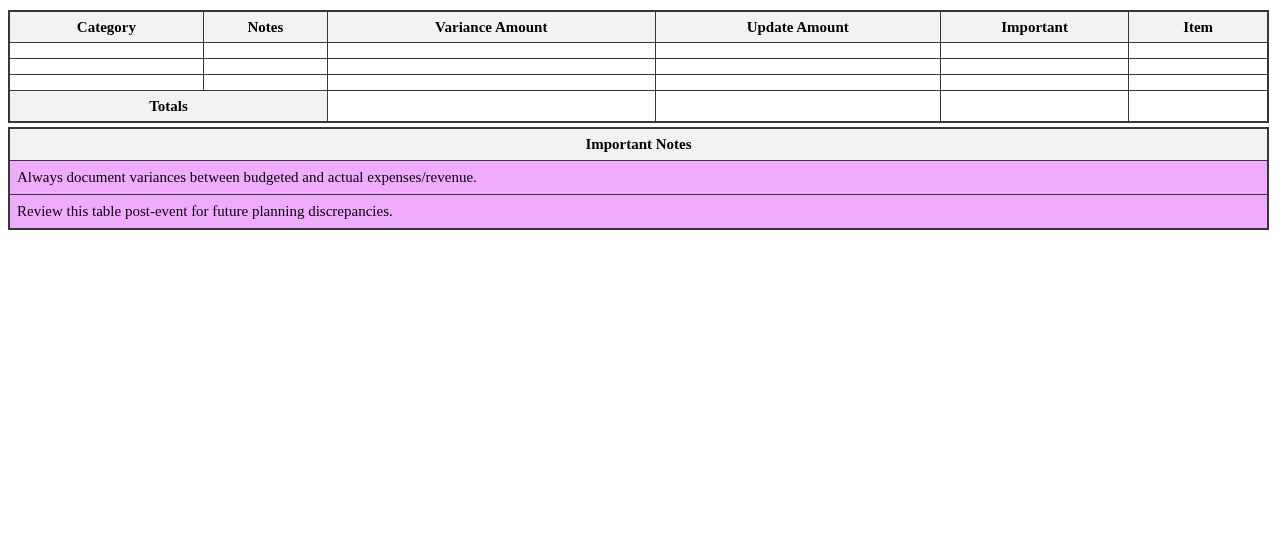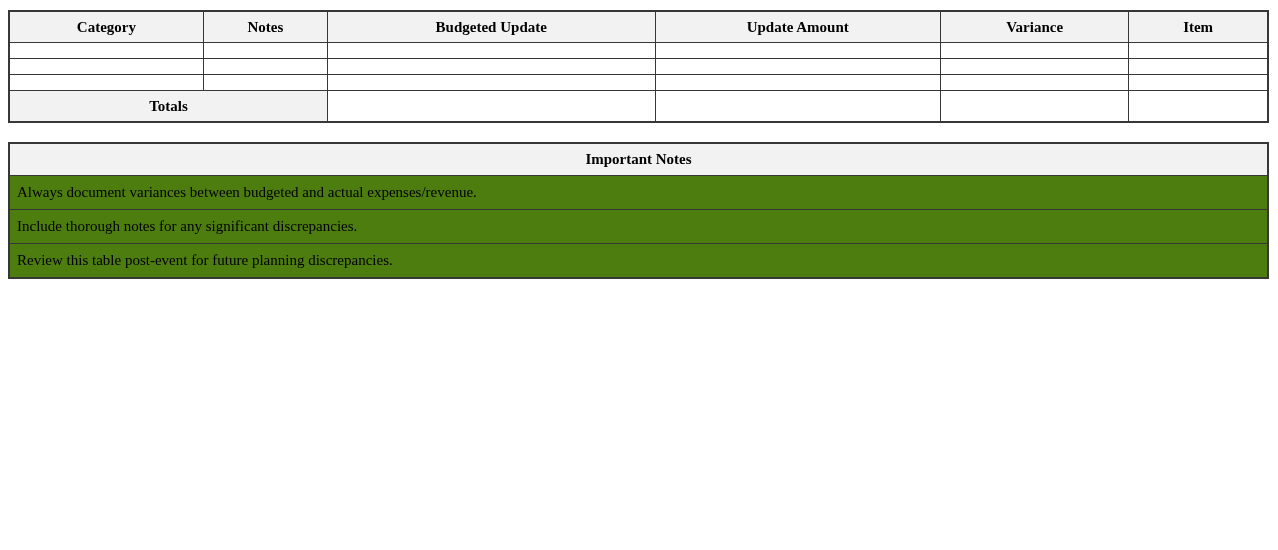--- a/index.html
+++ b/index.html
@@ -58,56 +58,56 @@
   }
   
   .col-category { width: 194px; }
   .col-item { width: 124px; }
   .col-budgeted { width: 327px; }
   .col-actual { width: 285px; }
   .col-variance { width: 188px; }
   .col-notes { width: 139px; }
   
   .notes-table {
-    margin-top: 19px;
+    margin-top: 4px;
   }
   .notes-table th {
     background: #f2f2f2;
     font-weight: bold;
     text-align: center;
     height: 31px;
   }
   .notes-table td {
     text-align: left;
     padding-left: 7px;
     height: 33px;
-    background: #4d7c0f;
+    background: #f0abfc;
   }
 </style>
 </head>
 <body>
 
 <div class="page">
 
   <table class="budget-table">
     <colgroup>
       <col class="col-category">
       <col class="col-item">
       <col class="col-budgeted">
       <col class="col-actual">
       <col class="col-variance">
       <col class="col-notes">
     </colgroup>
     <thead>
       <tr>
         <th>Category</th>
         <th>Notes</th>
-        <th>Budgeted Update</th>
+        <th>Variance Amount</th>
         <th>Update Amount</th>
-        <th>Variance</th>
+        <th>Important</th>
         <th>Item</th>
       </tr>
     </thead>
     <tbody>
       <tr>
         <td class="empty-cell"></td>
         <td class="empty-cell"></td>
         <td class="empty-cell"></td>
         <td class="empty-cell"></td>
         <td class="empty-cell"></td>
@@ -143,21 +143,18 @@
     <thead>
       <tr>
         <th>Important Notes</th>
       </tr>
     </thead>
     <tbody>
       <tr>
         <td>Always document variances between budgeted and actual expenses/revenue.</td>
       </tr>
       <tr>
-        <td>Include thorough notes for any significant discrepancies.</td>
-      </tr>
-      <tr>
         <td>Review this table post-event for future planning discrepancies.</td>
       </tr>
     </tbody>
   </table>
 
 </div>
 
 </body></html>

